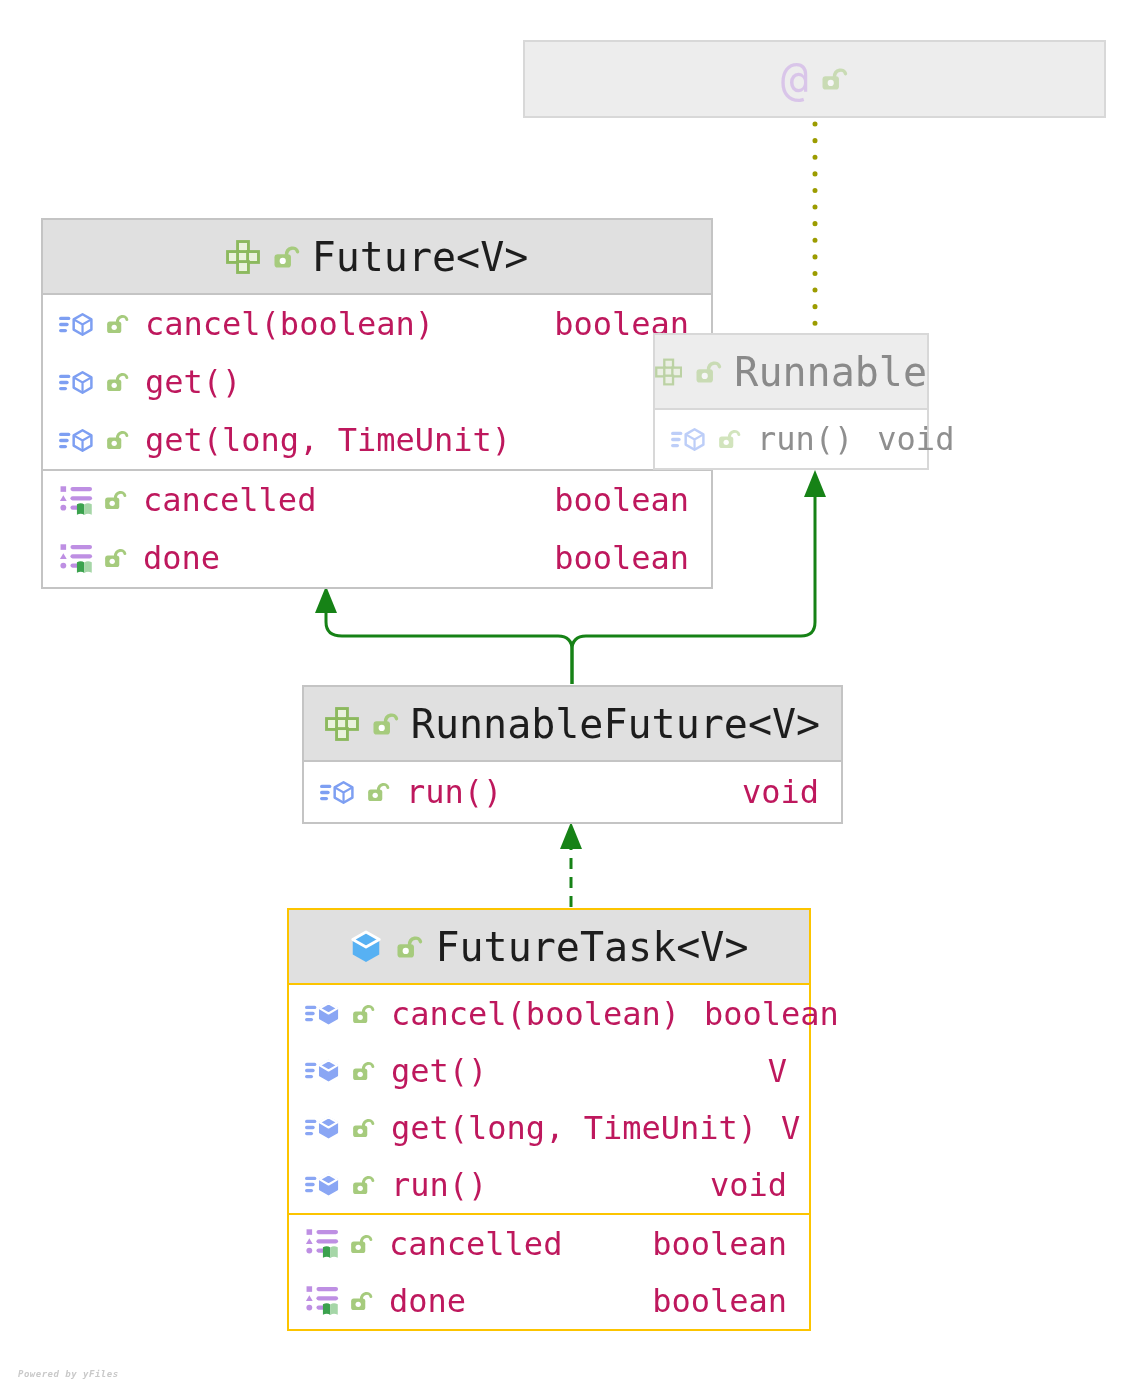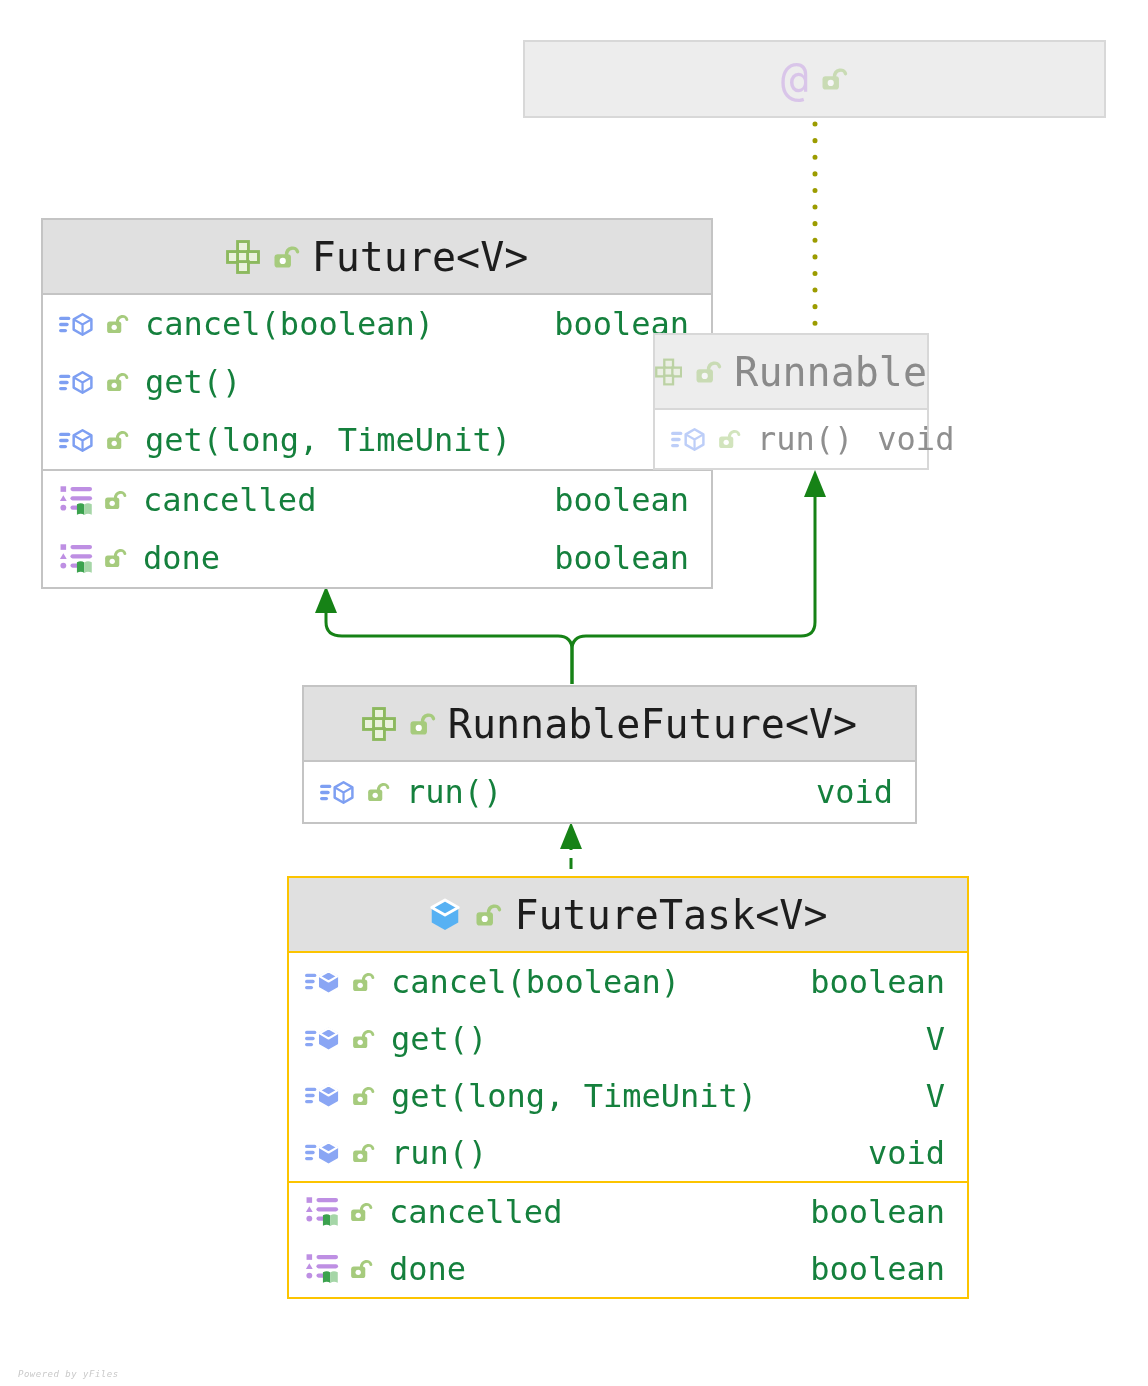--- a/index.html
+++ b/index.html
@@ -13,21 +13,21 @@
   .node { position:absolute; background:#ffffff; border:2px solid #c4c4c4; }
   .node-header {
     height:75px; background:#e0e0e0; border-bottom:2px solid #c4c4c4;
     display:flex; align-items:center; justify-content:center; gap:12px;
     font-size:40px; color:#1d1d1d; white-space:nowrap;
   }
   .header-only .node-header { border-bottom:none; height:74px; }
 
   .member-row {
     display:flex; align-items:center; height:57px;
-    padding:0 22px 0 16px; font-size:32px; color:#15803d; white-space:nowrap;
+    padding:0 22px 0 16px; font-size:32px; color:#be185d; white-space:nowrap;
   }
   #node-future .member-row { height:58px; }
   #node-runnable .member-row { height:58px; }
   #node-runnable-future .member-row { height:60px; }
 
   .icon-main { flex:none; margin-right:10px; }
   .lock { flex:none; }
   .member-name { margin-left:16px; }
   .member-type { margin-left:auto; padding-left:24px;text-align:right; }
   .section-sep { height:0; border-top:2px solid #c4c4c4; }
@@ -39,26 +39,26 @@
   .node.muted { border-color:#d8d8d8; }
   .node.muted .node-header { background:#ededed; color:#8a8a8a; border-bottom-color:#d8d8d8; }
   .node.muted .member-row { color:#8f8f8f; }
   .node.muted svg, .node.muted .at-icon { opacity:.5; }
 
   .at-icon { color:#c79fe6; font-size:46px; line-height:1; }
 
   #node-functional-interface { left:523px; top:40px;  width:583px; height:78px; }
   #node-future              { left:41px;  top:218px; width:672px; }
   #node-runnable            { left:653px; top:333px; width:276px; }
-  #node-runnable-future     { left:302px; top:685px; width:615px; }
-  #node-future-task         { left:287px; top:876px; width:682px; }
+  #node-runnable-future     { left:302px; top:685px; width:541px; }
+  #node-future-task         { left:287px; top:908px; width:524px; }
 
   .watermark {
     position:absolute; left:18px; bottom:7px;
-    font-size:9px; font-weight:normal; font-style:italic;
+    font-size:9px; font-weight:bold; font-style:italic;
     color:#c9c9c9; letter-spacing:.5px;
   }
 </style>
 </head>
 <body>
 
 <svg width="0" height="0" style="position:absolute" aria-hidden="true">
   <defs>
     <symbol id="sym-unlock" viewBox="0 0 18 18">
       <path d="M9.3,7.8 C9.3,2.6 15.6,2.0 16.4,5.6" fill="none" stroke="#a6cb7d" stroke-width="2.2" stroke-linecap="round"></path>

